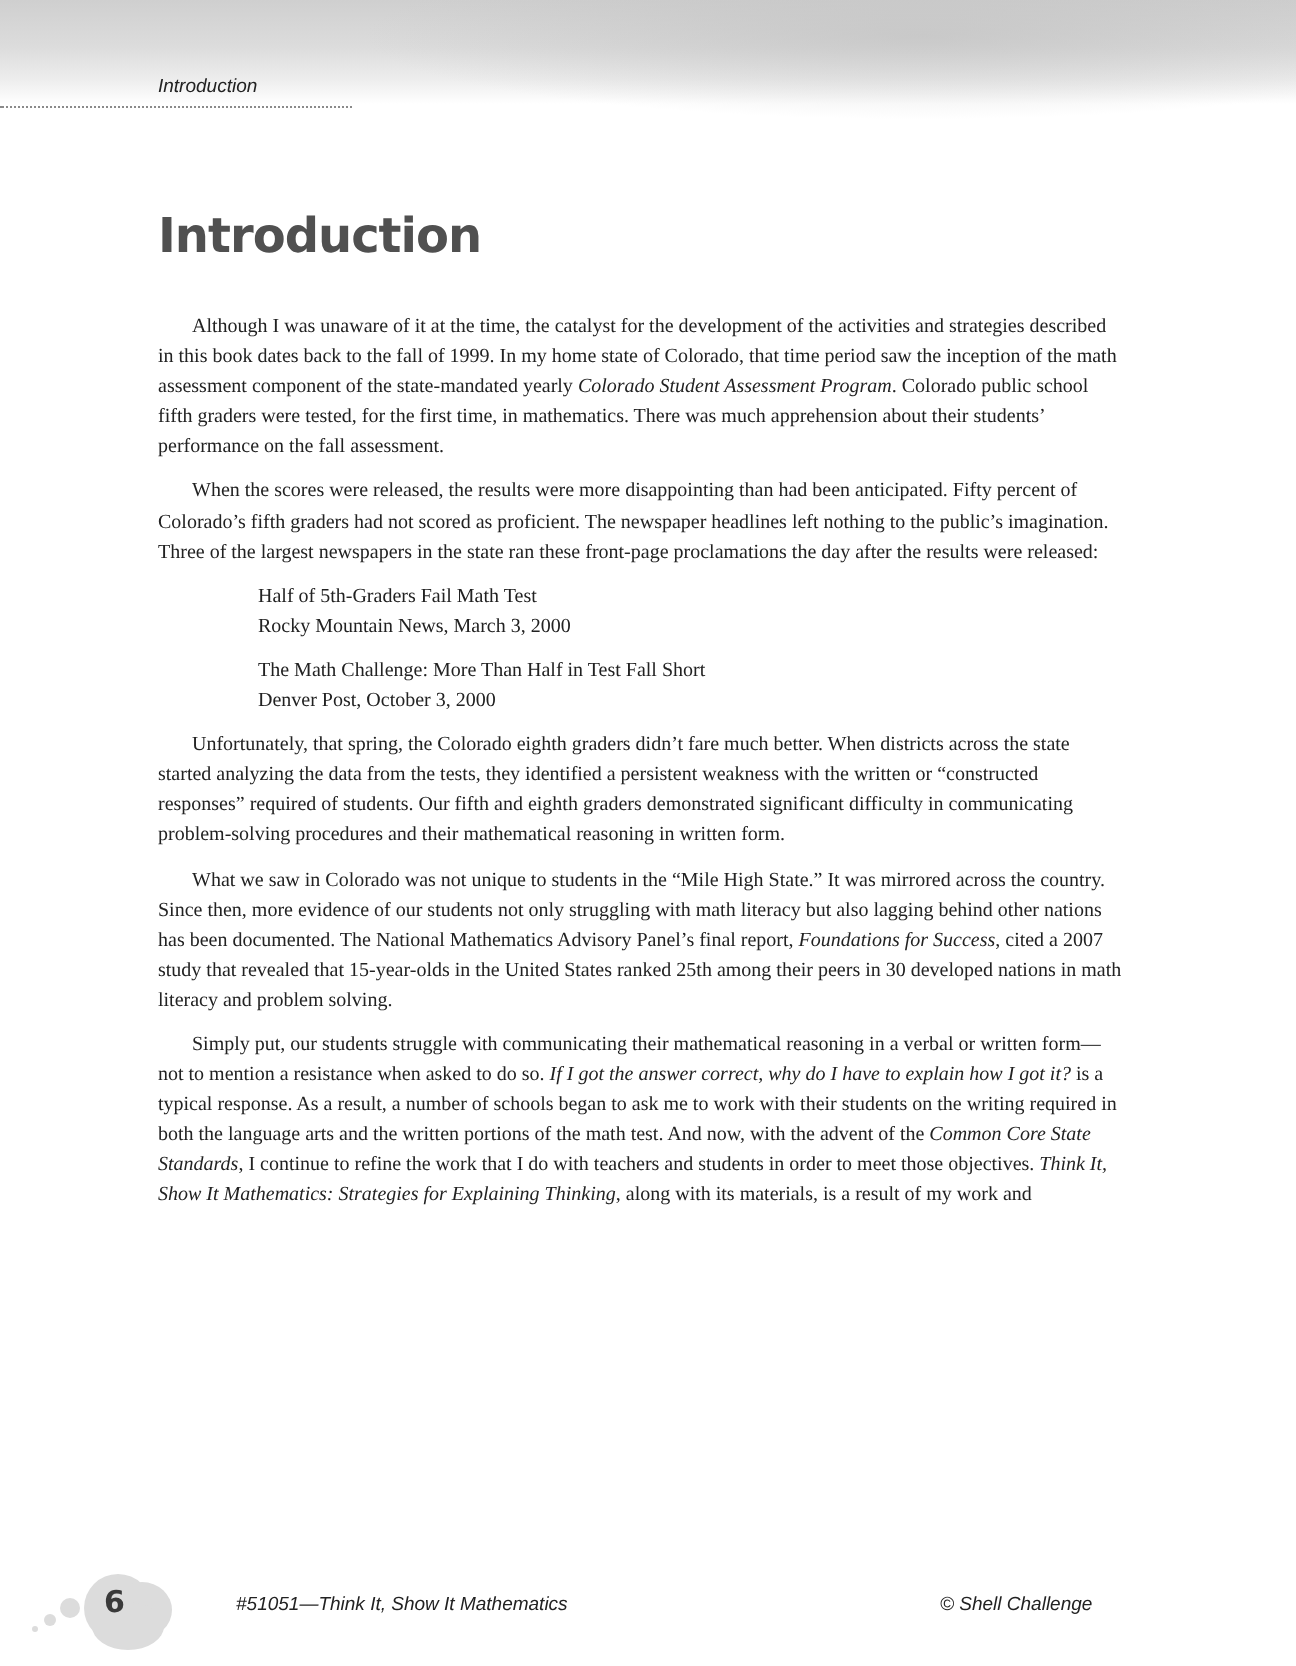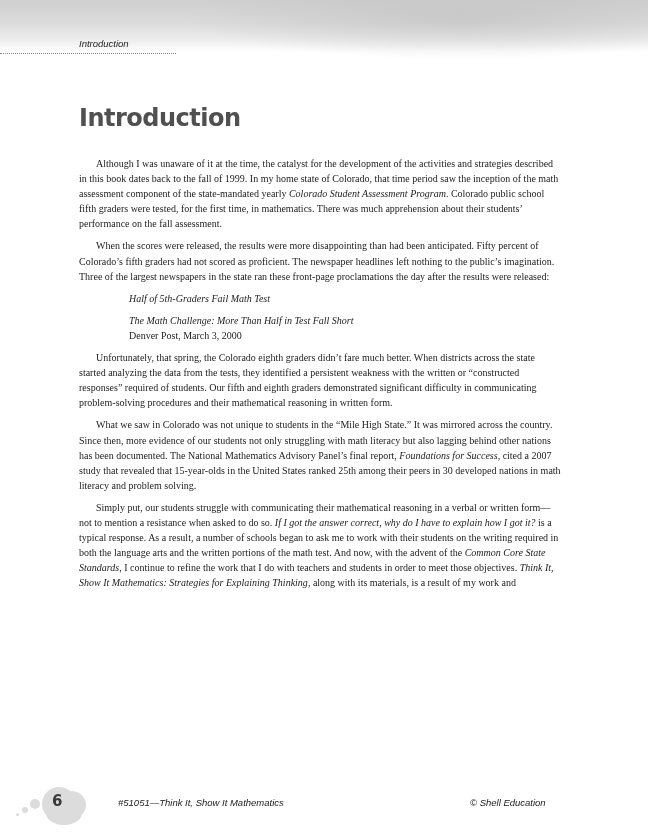--- a/index.html
+++ b/index.html
@@ -32,21 +32,21 @@
     font-weight: bold; font-size: 24px; letter-spacing: -0.5px; color: #505050;
   }
   .body-text {
     position: absolute; left: 79px; top: 156px; width: 482px;
     font-size: 10px; line-height: 15.1px; color: #222;
   }
   .body-text p { margin: 0 0 7px 0; text-indent: 17px; }
   .body-text i, .body-text .ital { font-style: italic; }
   .headlines { margin: 0 0 7px 50px; }
   .headline { margin: 0 0 7px 0; }
-  .headline .title { display: block; font-style: italic; }
+  .headline .title { display: block; }
   .headline .source { display: block; }
   .footer-cloud {
     position: absolute; left: 28px; top: 783px; width: 60px; height: 44px;
   }
   .footer-cloud .blob { position: absolute; background: #dcdcdc; border-radius: 50%; }
   .page-number {
     position: absolute; left: 52px; top: 792px;
     font-family: "DejaVu Sans", "Liberation Sans", sans-serif;
     font-weight: bold; font-size: 15px; color: #3a3a3a;
   }
@@ -68,37 +68,38 @@
 <h1 class="page-title">Introduction</h1>
 
 <div class="body-text">
   <p><span>Although I was unaware of it at the time, the catalyst for the development of the activities and strategies described in this book dates back to the fall of 1999.  In my home state of Colorado, that time period saw the inception of the math assessment component of the state-mandated yearly </span><span class="ital">Colorado Student Assessment Program</span><span>.  Colorado public school fifth graders were tested, for the first time, in mathematics.  There was much apprehension about their students’ performance on the fall assessment.</span></p>
 
   <p>When the scores were released, the results were more disappointing than had been anticipated. Fifty percent of Colorado’s fifth graders had not scored as proficient.  The newspaper headlines left nothing to the public’s imagination.  Three of the largest newspapers in the state ran these front-page proclamations the day after the results were released:</p>
 
   <div class="headlines">
     <div class="headline">
       <span class="title">Half of 5th-Graders Fail Math Test</span>
+      <span class="source">Rocky Mountain News, March 3, 2000</span>
     </div>
     <div class="headline">
       <span class="title">The Math Challenge: More Than Half in Test Fall Short</span>
-      <span class="source">Denver Post, March 3, 2000</span>
+      <span class="source">Denver Post, October 3, 2000</span>
     </div>
   </div>
 
   <p>Unfortunately, that spring, the Colorado eighth graders didn’t fare much better.  When districts across the state started analyzing the data from the tests, they identified a persistent weakness with the written or “constructed responses” required of students.  Our fifth and eighth graders demonstrated significant difficulty in communicating problem-solving procedures and their mathematical reasoning in written form.</p>
 
   <p><span>What we saw in Colorado was not unique to students in the “Mile High State.”  It was mirrored across the country.  Since then, more evidence of our students not only struggling with math literacy but also lagging behind other nations has been documented. The National Mathematics Advisory Panel’s final report, </span><span class="ital">Foundations for Success</span><span>, cited a 2007 study that revealed that 15-year-olds in the United States ranked 25th among their peers in 30 developed nations in math literacy and problem solving.</span></p>
 
   <p><span>Simply put, our students struggle with communicating their mathematical reasoning in a verbal or written form—not to mention a resistance when asked to do so.  </span><span class="ital">If I got the answer correct, why do I have to explain how I got it?</span><span> is a typical response.  As a result, a number of schools began to ask me to work with their students on the writing required in both the language arts and the written portions of the math test.  And now, with the advent of the </span><span class="ital">Common Core State Standards</span><span>, I continue to refine the work that I do with teachers and students in order to meet those objectives.  </span><span class="ital">Think It, Show It Mathematics: Strategies for Explaining Thinking</span><span>, along with its materials, is a result of my work and</span></p>
 </div>
 
 <div class="footer-cloud">
   <div class="blob" style="left:14px; top:4px; width:34px; height:34px;"></div>
   <div class="blob" style="left:28px; top:8px; width:30px; height:28px;"></div>
   <div class="blob" style="left:18px; top:18px; width:36px; height:24px;"></div>
   <div class="blob" style="left:2px; top:16px; width:10px; height:10px;"></div>
   <div class="blob" style="left:-6px; top:24px; width:6px; height:6px;"></div>
   <div class="blob" style="left:-12px; top:30px; width:3px; height:3px;"></div>
 </div>
 <div class="page-number">6</div>
 <div class="footer-left">#51051—Think It, Show It Mathematics</div>
-<div class="footer-right">© Shell Education</div>
+<div class="footer-right">© Shell Challenge</div>
 
 </body></html>

